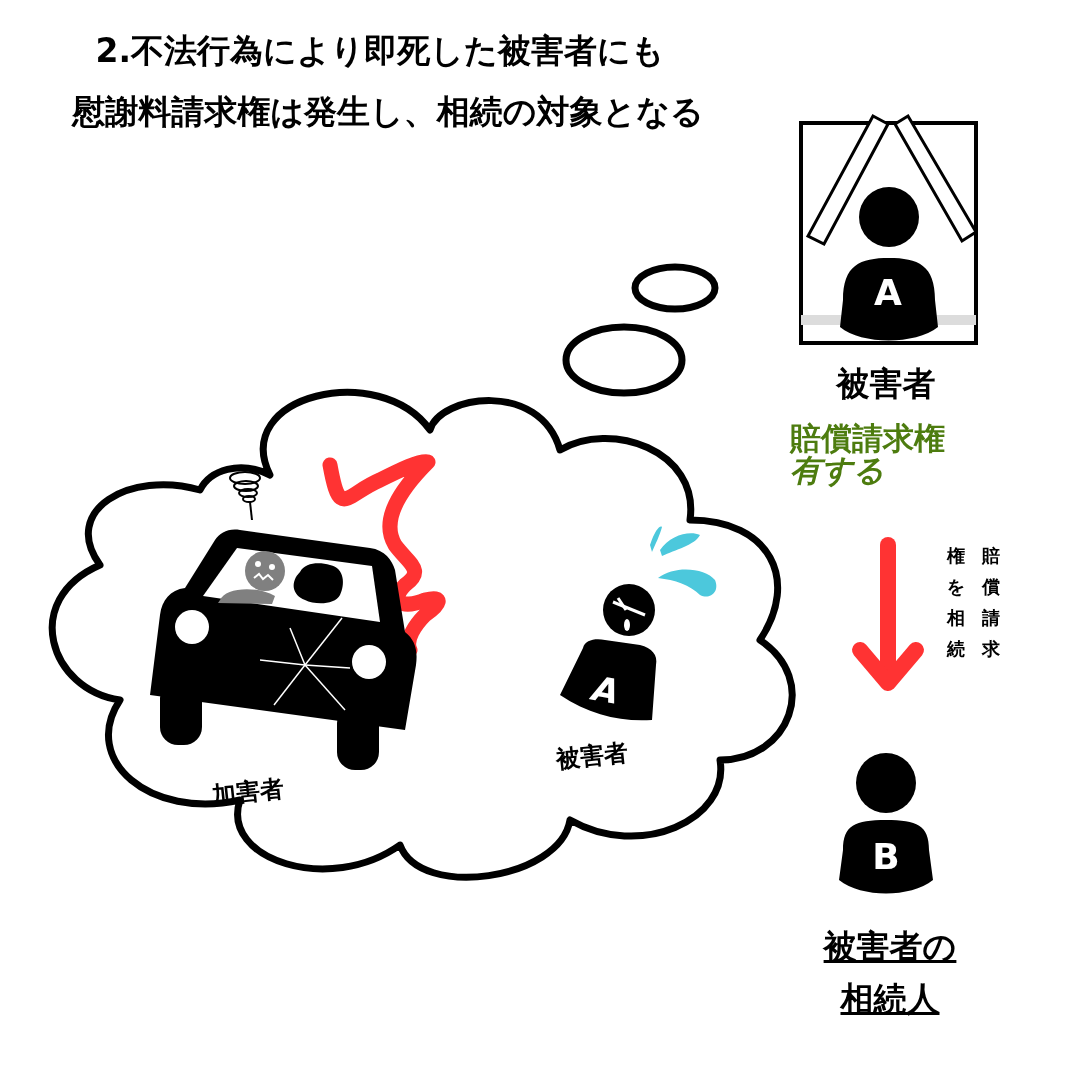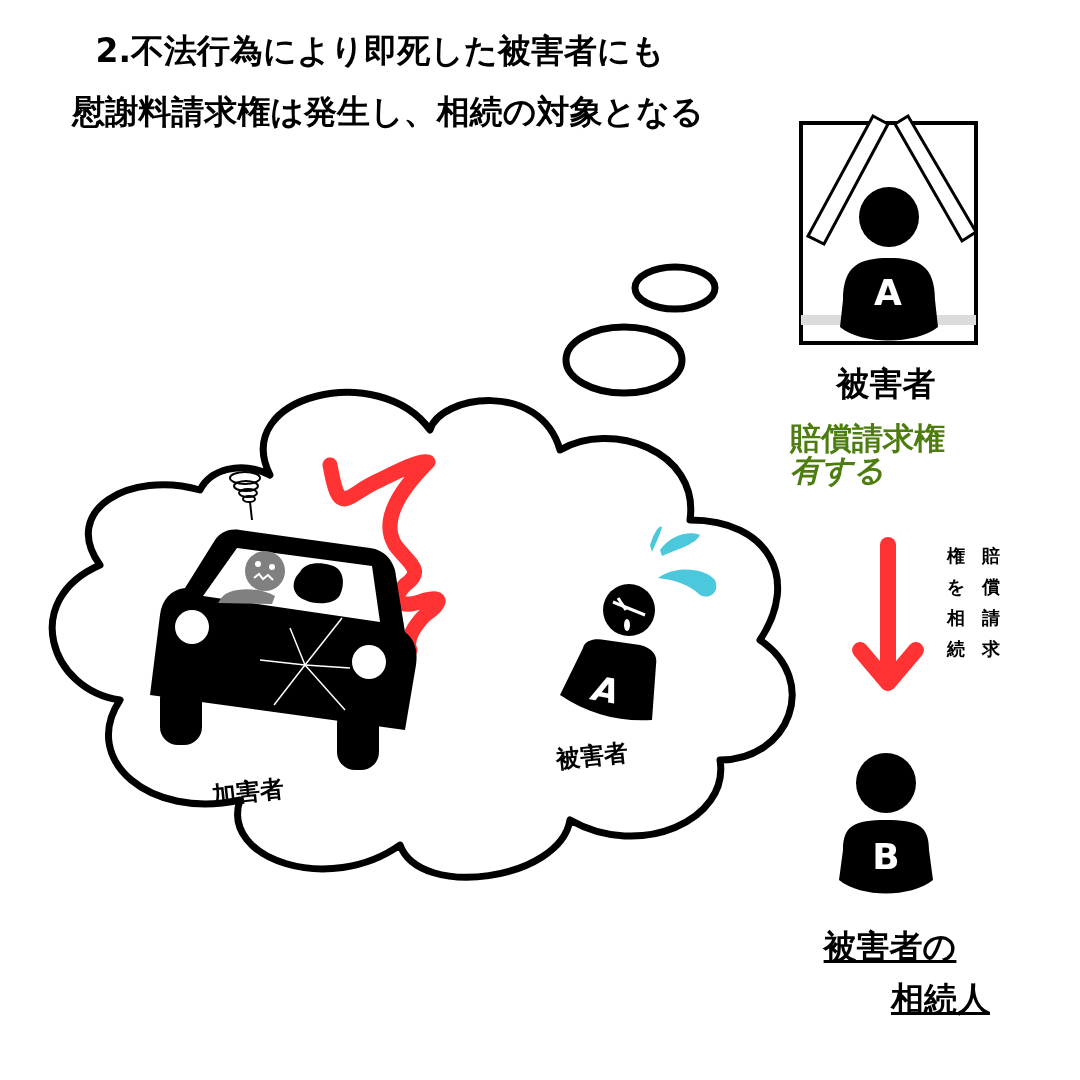--- a/index.html
+++ b/index.html
@@ -15,21 +15,21 @@
   .lbl-red { color: #4d7c0f; left: 790px; width: 192px; text-align: left; font-size: 31px; }
   .lbl-red.l1 { top: 418px; }
   .lbl-red.l2 { top: 450px; font-style: italic; }
   .vcol { position: absolute; font-weight: bold; font-size: 18px; line-height: 31px;
           width: 22px; text-align: center; }
   .vcol span { display: block; }
   .vcol.c1 { left: 945px; top: 540px; }
   .vcol.c2 { left: 980px; top: 540px; }
   .lbl-heir { left: 790px; width: 200px; text-align: center; font-size: 33px; text-decoration: underline; }
   .lbl-heir.l1 { top: 925px; }
-  .lbl-heir.l2 { top: 977px; text-align: right; }
+  .lbl-heir.l2 { top: 977px; }
   .lbl-assailant { left: 212px; top: 776px; font-size: 24px; transform: rotate(-6deg); }
   .lbl-victim-cloud { left: 556px; top: 740px; font-size: 24px; transform: rotate(-6deg); }
   .badge-letter { position: absolute; color: #fff; font-weight: bold; text-align: center; }
 </style>
 </head>
 <body>
 
 <div class="title l1">2.不法行為により即死した被害者にも</div>
 <div class="title l2">慰謝料請求権は発生し、相続の対象となる</div>
 

